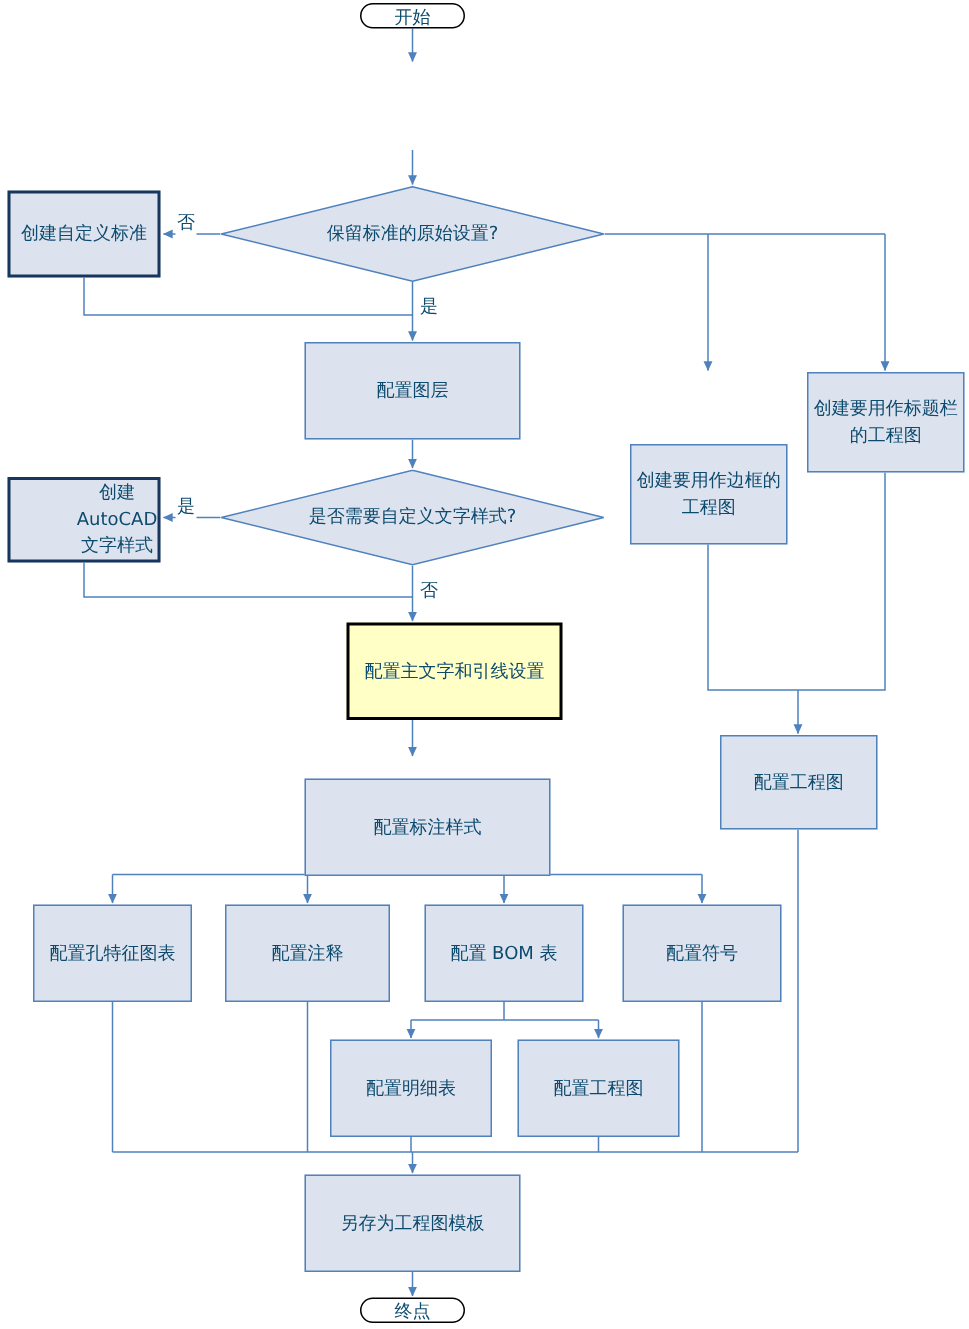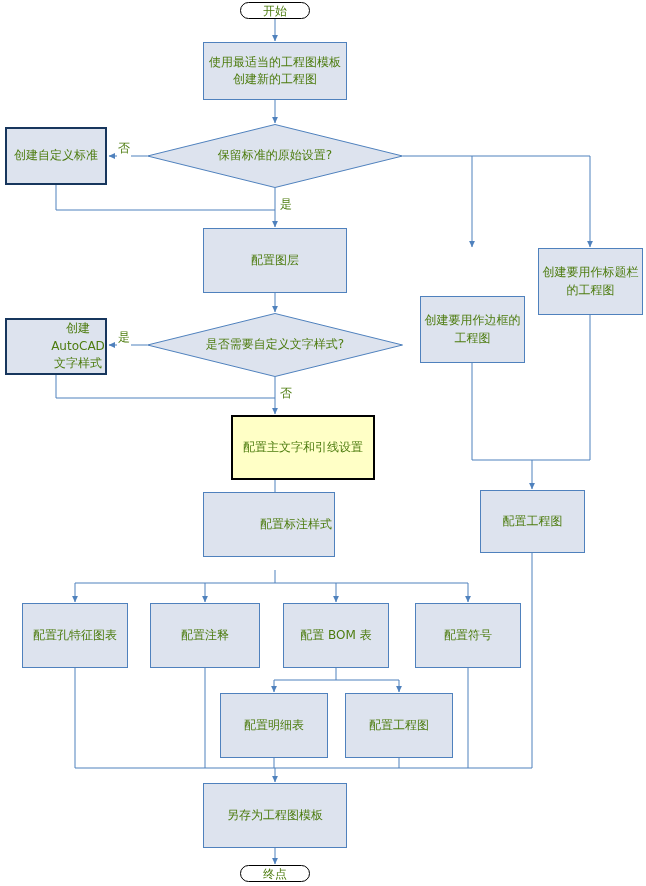--- a/index.html
+++ b/index.html
@@ -1,19 +1,19 @@
 <!DOCTYPE html>
 <html style="--line: #4f81bd; --node-fill: #dde3ee; --node-border: #4f81bd; --emphasis-border: #17365d; --highlight-fill: #ffffc6; --highlight-border: #000000; --terminator-fill: #ffffff; --terminator-border: #000000;"><head>
 <meta charset="utf-8">
 <style>
   html,body { margin:0; padding:0; background:#fff; }
   .canvas {
     position:relative; width:646px; height:886px; background:#ffffff;
     font-family:"DejaVu Sans","Liberation Sans",sans-serif;
-    font-size:12px; color:#4d7c0f; overflow:hidden;
+    font-size:12px; color:#0c4a6e; overflow:hidden;
   }
   .wires { position:absolute; left:0; top:0; }
   .wires path.connector { fill:none; stroke:var(--line,#4f81bd); stroke-width:1; }
   .wires marker path { fill:var(--line,#4f81bd); stroke:none; }
 
   .node {
     position:absolute; box-sizing:border-box;
     display:flex; flex-direction:column; align-items:center; justify-content:center;
     text-align:center; line-height:1.45; padding:2px;
   }
@@ -94,24 +94,20 @@
     <path class="connector" d="M532 460 V489" marker-end="url(#arrow)"></path>
   </svg>
 
   <div class="node terminator" style="left:240px;top:2px;width:70px;height:17px;">
     <span>开始</span>
   </div>
   <div class="node terminator" style="left:240px;top:865px;width:70px;height:17px;">
     <span>终点</span>
   </div>
 
-  <div class="node process" style="left:203px;top:42px;width:144px;height:58px;">
-    <span>使用最适当的工程图模板</span>
-    <span>创建新的工程图</span>
-  </div>
 
   <div class="node diamond" style="left:147px;top:124px;width:256px;height:64px;">
     <svg viewBox="0 0 256 64" preserveAspectRatio="none">
       <polygon points="128,0.5 255.5,32 128,63.5 0.5,32"></polygon>
     </svg>
     <span>保留标准的原始设置?</span>
   </div>
 
   <div class="node process emph" style="left:5px;top:127px;width:102px;height:58px;">
     <span>创建自定义标准</span>
@@ -130,21 +126,21 @@
 
   <div class="node process emph" style="left:5px;top:318px;width:102px;height:57px;padding-left:46px;">
     <span>创建 AutoCAD</span>
     <span>文字样式</span>
   </div>
 
   <div class="node highlight" style="left:203px;top:415px;width:144px;height:65px;margin-left:28px;">
     <span>配置主文字和引线设置</span>
   </div>
 
-  <div class="node process" style="left:203px;top:492px;width:132px;height:65px;align-items:flex-end;">
+  <div class="node process" style="left:203px;top:519px;width:164px;height:65px;">
     <span>配置标注样式</span>
   </div>
 
   <div class="node process" style="left:150px;top:603px;width:110px;height:65px;">
     <span>配置注释</span>
   </div>
   <div class="node process" style="left:22px;top:603px;width:106px;height:65px;">
     <span>配置孔特征图表</span>
   </div>
   <div class="node process" style="left:283px;top:603px;width:106px;height:65px;">

